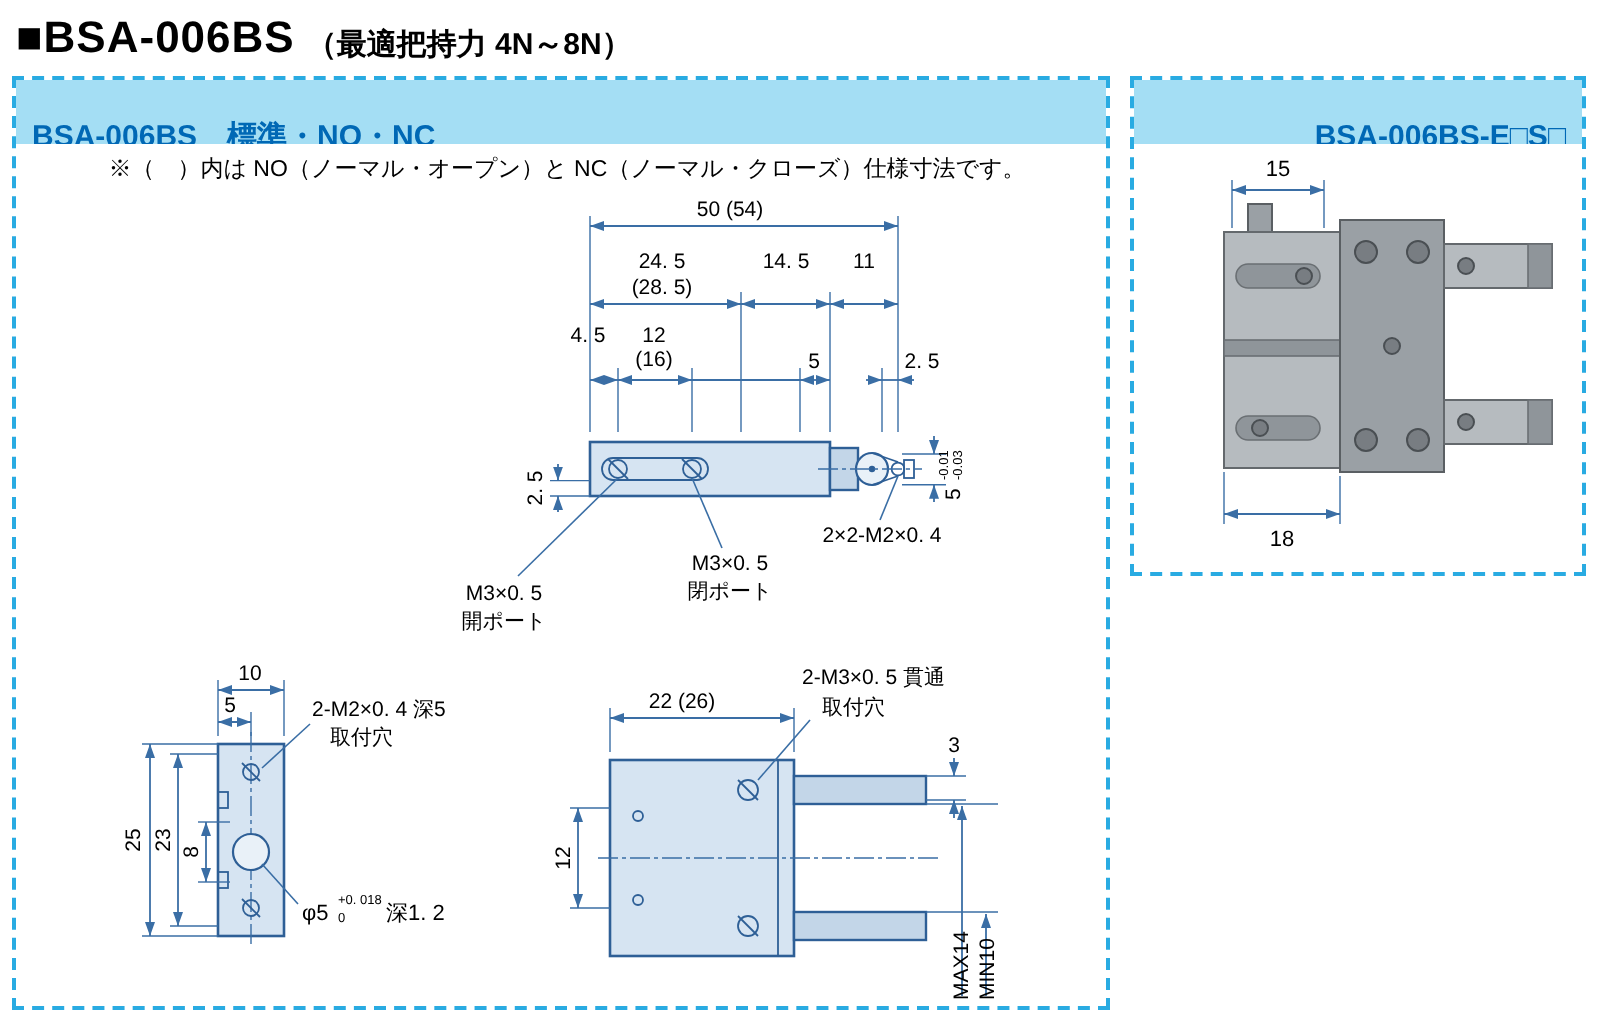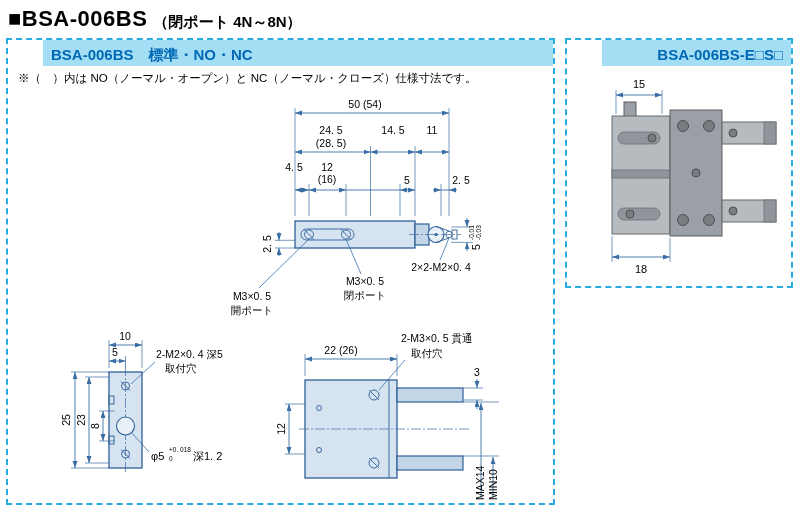--- a/index.html
+++ b/index.html
@@ -15,23 +15,23 @@
   .left-panel {
     position:absolute; left:6px; top:38px; width:549px; height:467px;
     border:2px dashed #29abe2; background:#fff;
   }
   .right-panel {
     position:absolute; left:565px; top:38px; width:228px; height:250px;
     border:2px dashed #29abe2; background:#fff;text-align:right;
   }
   .cyan-bar {
     background:#a4def4; color:#0068b5; font-weight:bold; font-size:15px;
-    height:26px; line-height:26px; padding:2px 8px; white-space:nowrap; overflow:hidden;margin-left:35px;
-  }
-  .note { font-size:11.5px; padding:5px 4px 0 10px; white-space:nowrap; }
+    height:26px; line-height:26px; padding:16px 8px; white-space:nowrap; overflow:hidden;
+  }
+  .note { font-size:11.5px; padding:5px 4px 0 10px; white-space:nowrap;text-align:center; }
 
   .drawing { position:absolute; left:1px; top:50px; }
   .photo   { position:absolute; left:1px; top:30px; }
 
   
   .dim { stroke:#3a6ea5; stroke-width:0.9; fill:none; }
   .ext { stroke:#3a6ea5; stroke-width:0.7; }
   .ldr { stroke:#3a6ea5; stroke-width:0.8; }
   .out { stroke:#2e5f96; stroke-width:1.3; fill:#d6e4f2; }
   .out2{ stroke:#2e5f96; stroke-width:1.2; fill:#c3d6e8; }
@@ -49,21 +49,21 @@
   .pbody { fill:#b6bbbf; stroke:#64696d; stroke-width:1; }
   .pblock{ fill:#9aa0a5; stroke:#5a5f63; stroke-width:1; }
   .pscrew{ fill:#787d82; stroke:#4a4f53; stroke-width:1; }
   .pslot { fill:#8f959a; stroke:#6a6f73; stroke-width:0.8; }
 </style>
 </head>
 <body>
 
 <div class="title-row">
   <span class="t-main"><span>■</span><span>BSA-006BS</span></span>
-  <span class="t-sub">（閉ポート 4N～8N）</span>
+  <span class="t-sub">（最適把持力 4N～8N）</span>
 </div>
 
 <div class="left-panel">
   <div class="cyan-bar">BSA-006BS　標準・NO・NC</div>
   <div class="note">※（　）内は NO（ノーマル・オープン）と NC（ノーマル・クローズ）仕様寸法です。</div>
 
   <svg class="drawing" width="545" height="415" viewBox="0 0 545 415">
     <defs>
       <marker id="ar" markerWidth="8" markerHeight="6" refX="7" refY="2.5" orient="auto-start-reverse" markerUnits="userSpaceOnUse">
         <path d="M0,0 L7,2.5 L0,5 Z" fill="#3a6ea5"></path>

